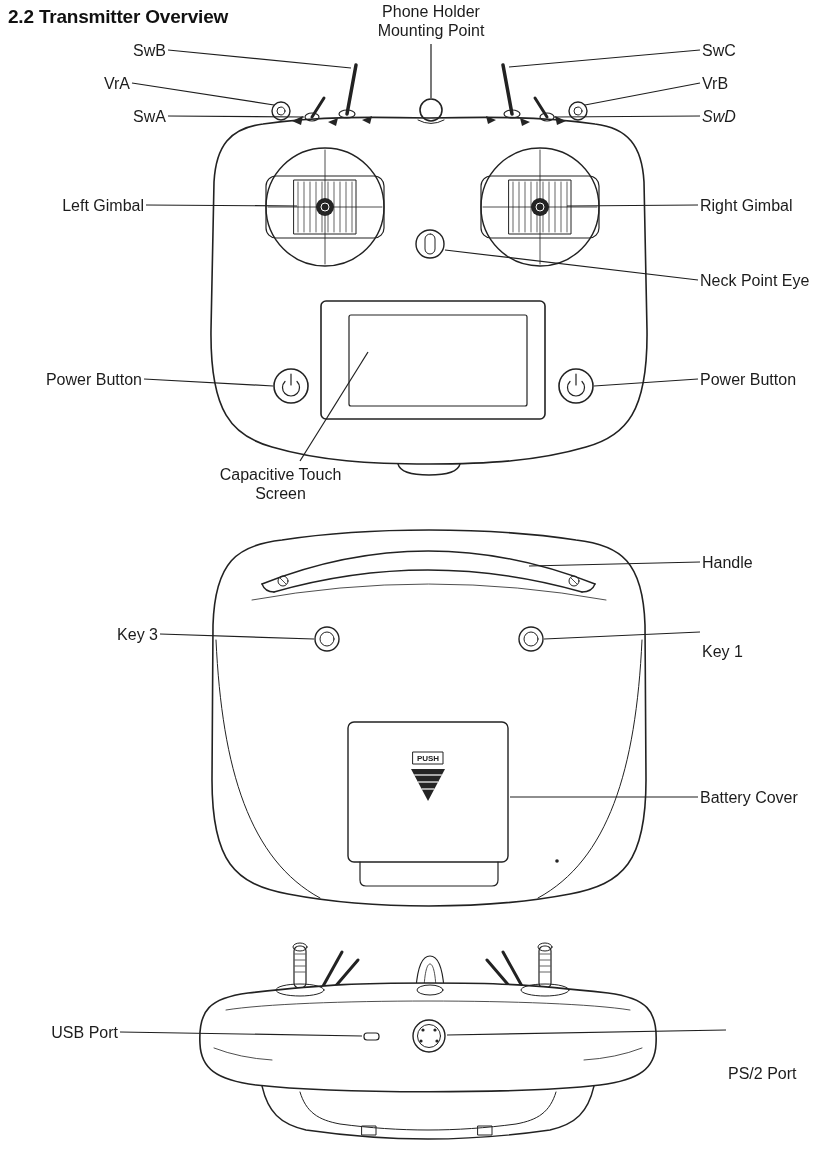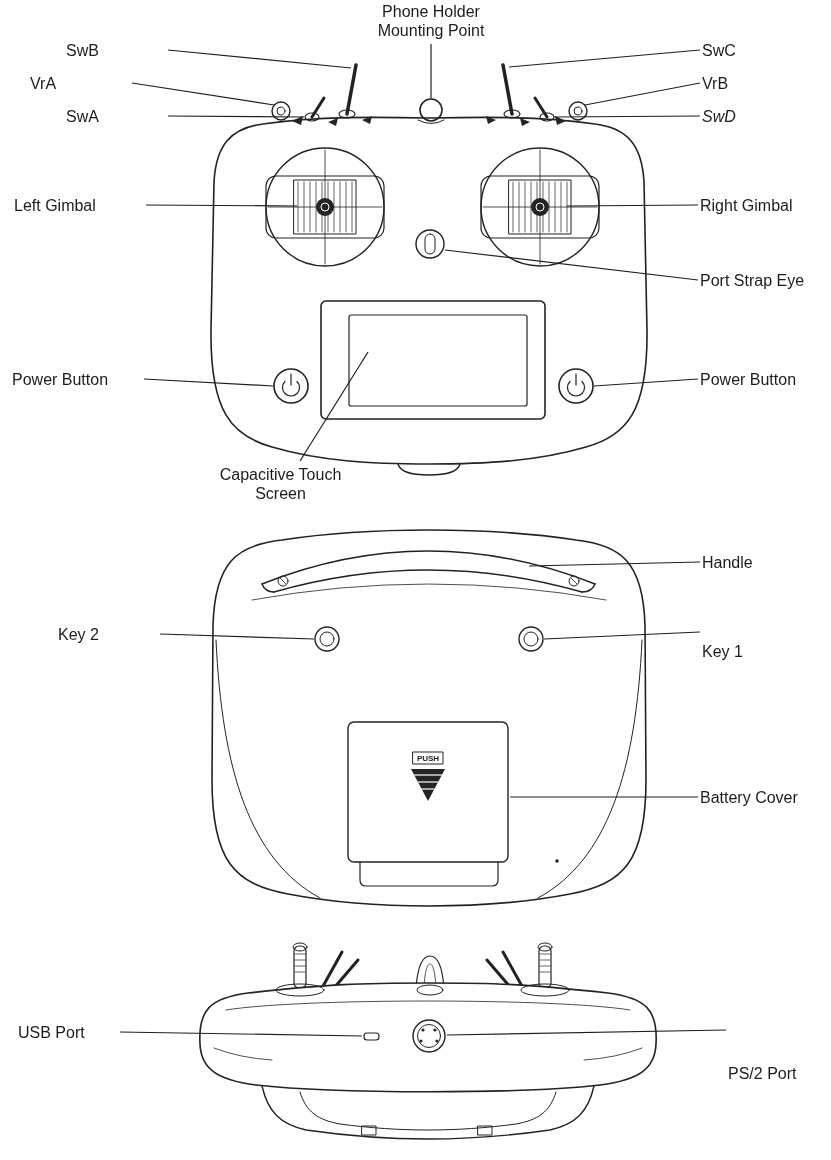--- a/index.html
+++ b/index.html
@@ -16,21 +16,21 @@
   .s10{stroke-width:1;}
   .s08{stroke-width:0.8;}
   .s07{stroke-width:0.7;}
   .lever{stroke:#222;stroke-width:3.5;stroke-linecap:round;fill:none;}
   .lever2{stroke:#222;stroke-width:3;stroke-linecap:round;fill:none;}
   .dark{fill:#242424;stroke:none;}
   .white-body{fill:#ffffff;}
   .leader{stroke:#1f1f1f;stroke-width:1.2;fill:none;}
   .hatchw{stroke:#ffffff;stroke-width:1.2;fill:none;}
   .lbl{position:absolute;font-size:16px;line-height:19px;color:#1c1c1c;}
-  .lbl.right{}
+  .lbl.right{text-align:right;}
   .lbl.center{text-align:center;}
   .title{position:absolute;left:8px;top:6px;font-size:19px;font-weight:bold;color:#111;letter-spacing:-0.2px;}
   .push-text{font-family:"Liberation Sans",sans-serif;font-size:8px;font-weight:bold;fill:#222;}
 </style>
 </head>
 <body>
 
 <div class="canvas">
 
   <svg class="art" viewBox="0 0 831 1160">
@@ -262,36 +262,37 @@
       <line class="leader" x1="300" y1="461" x2="368" y2="352"></line>
       <line class="leader" x1="700" y1="562" x2="529" y2="566"></line>
       <line class="leader" x1="160" y1="634" x2="314" y2="639"></line>
       <line class="leader" x1="700" y1="632" x2="544" y2="639"></line>
       <line class="leader" x1="698" y1="797" x2="510" y2="797"></line>
       <line class="leader" x1="120" y1="1032" x2="362" y2="1036"></line>
       <line class="leader" x1="726" y1="1030" x2="447" y2="1035"></line>
     </g>
   </svg>
 
+  <div class="title">2.2 Transmitter Overview</div>
 
   <div class="lbl center" style="left:371px;top:2px;width:120px;">Phone Holder Mounting Point</div>
   <div class="lbl right" style="left:66px;top:41px;width:100px;">SwB</div>
   <div class="lbl right" style="left:30px;top:74px;width:100px;">VrA</div>
   <div class="lbl right" style="left:66px;top:107px;width:100px;">SwA</div>
   <div class="lbl" style="left:702px;top:41px;">SwC</div>
   <div class="lbl" style="left:702px;top:74px;">VrB</div>
   <div class="lbl" style="left:702px;top:107px;font-style:italic;">SwD</div>
   <div class="lbl right" style="left:14px;top:196px;width:130px;">Left Gimbal</div>
   <div class="lbl" style="left:700px;top:196px;text-align:center;">Right Gimbal</div>
-  <div class="lbl" style="left:700px;top:271px;">Port Strap Eye</div>
+  <div class="lbl" style="left:700px;top:271px;">Neck Point Eye</div>
   <div class="lbl right" style="left:12px;top:370px;width:130px;">Power Button</div>
   <div class="lbl" style="left:700px;top:370px;">Power Button</div>
   <div class="lbl center" style="left:213px;top:465px;width:135px;">Capacitive Touch Screen</div>
 
   <div class="lbl" style="left:702px;top:553px;">Handle</div>
-  <div class="lbl right" style="left:58px;top:625px;width:100px;">Key 2</div>
+  <div class="lbl right" style="left:58px;top:625px;width:100px;">Key 3</div>
   <div class="lbl" style="left:702px;top:623px;margin-top:19px;">Key 1</div>
   <div class="lbl" style="left:700px;top:788px;">Battery Cover</div>
 
   <div class="lbl right" style="left:18px;top:1023px;width:100px;">USB Port</div>
   <div class="lbl" style="left:728px;top:1021px;margin-top:43px;">PS/2 Port</div>
 
 </div>
 
 </body></html>

